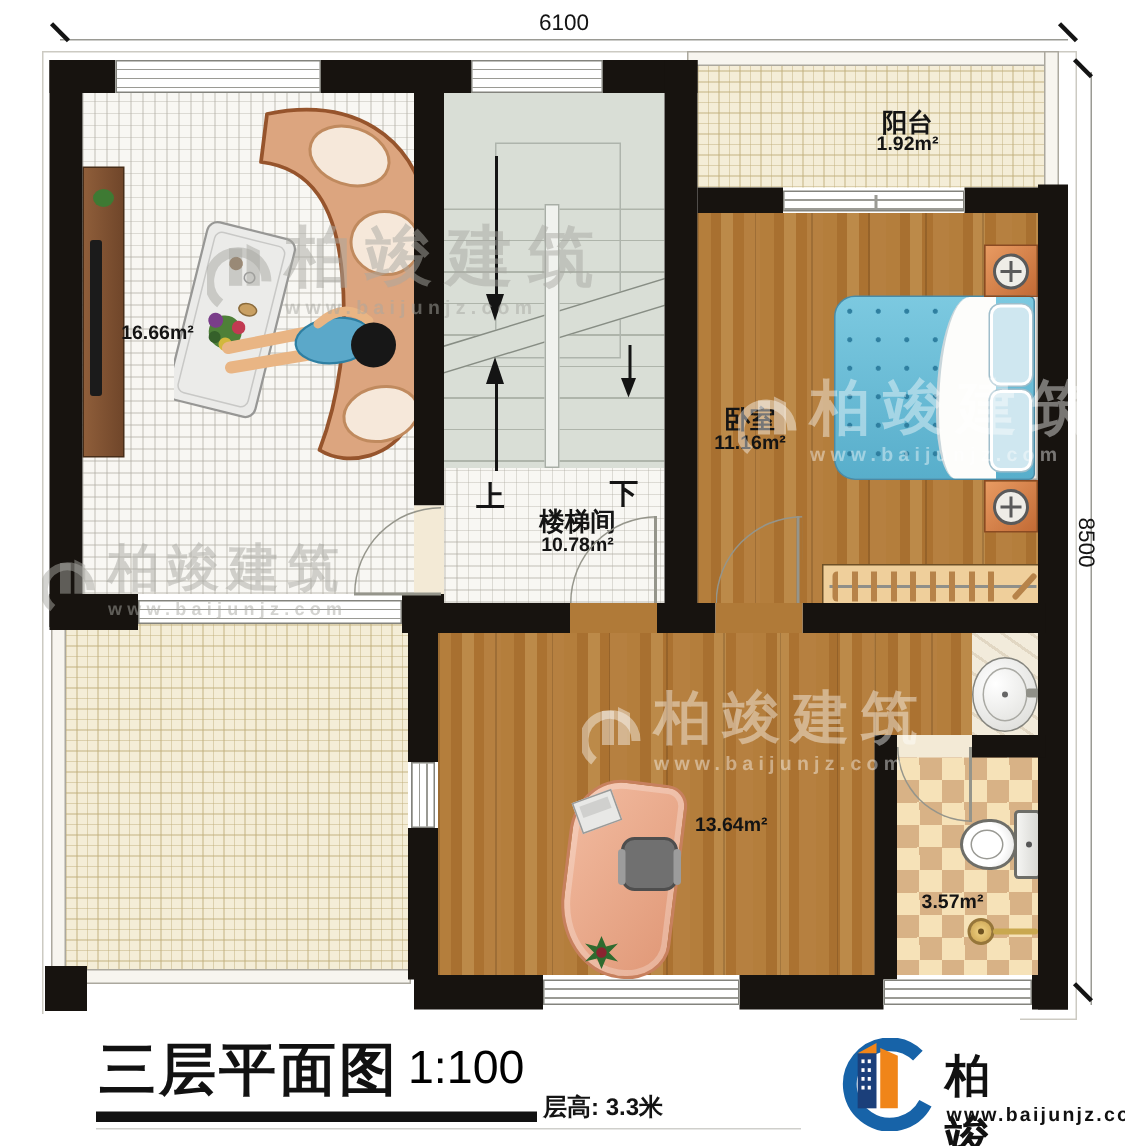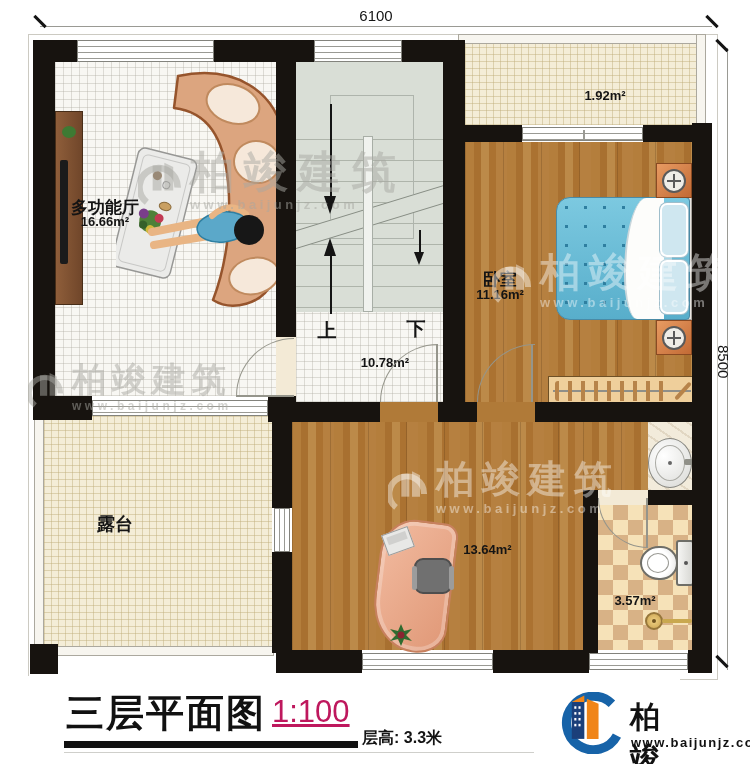--- a/index.html
+++ b/index.html
@@ -99,20 +99,21 @@
     <div class="abs" style="left:-12px;top:146px;width:172px;height:16px;background:#D9DED6;border-top:1.5px solid #878D84;border-bottom:1.5px solid #878D84;transform:rotate(-17deg);z-index:8;"></div>
     <div class="abs" style="left:67px;top:74px;width:10px;height:176px;background:#F0F2EE;border:1px solid #A8AEA6;box-sizing:border-box;z-index:9;"></div>
     <div class="abs" style="left:34px;top:42px;width:2px;height:92px;background:#141414;z-index:9;"></div>
     <div class="tri" style="left:28px;top:134px;border-left:6px solid transparent;border-right:6px solid transparent;border-top:18px solid #141414;"></div>
     <div class="tri" style="left:28px;top:176px;border-left:6px solid transparent;border-right:6px solid transparent;border-bottom:18px solid #141414;"></div>
     <div class="abs" style="left:34px;top:194px;width:2px;height:58px;background:#141414;z-index:9;"></div>
     <div class="abs" style="left:123px;top:168px;width:2px;height:24px;background:#141414;z-index:9;"></div>
     <div class="tri" style="left:118px;top:190px;border-left:5px solid transparent;border-right:5px solid transparent;border-top:13px solid #141414;"></div>
     <div class="room-name" style="left:16px;top:256px;width:30px;font-size:19px;">上</div>
     <div class="room-name" style="left:105px;top:254px;width:30px;font-size:19px;">下</div>
+    <div class="room-name" style="left:34px;top:274px;width:110px;">楼梯间</div>
     <div class="room-area" style="left:34px;top:293px;width:110px;">10.78m²</div>
   </div>
 
   <div class="furn" style="left:55px;top:111px;width:28px;height:194px;background:linear-gradient(90deg,#8F5E3A,#70462A);border:1px solid #472D18;">
     <div class="abs" style="left:4px;top:48px;width:8px;height:104px;background:#1B1B1B;border-radius:2px;"></div>
     <div class="abs" style="left:6px;top:14px;width:14px;height:12px;background:#3E7A33;border-radius:50%;"></div>
   </div>
   <svg class="furn" style="left:116px;top:64px;z-index:15;" width="200" height="250" viewBox="0 0 200 250">
     <g transform="rotate(14 38 150)">
       <rect x="8" y="88" width="60" height="122" rx="7" fill="#EBEBE9" stroke="#979795" stroke-width="1.5"></rect>
@@ -224,26 +225,25 @@
 
   <div class="door-arc arc-tl" style="left:236px;top:338px;width:58px;height:58px;"></div>
   <div class="leaf" style="left:236px;top:395px;width:58px;height:2px;"></div>
   <div class="door-arc arc-tl" style="left:380px;top:344px;width:58px;height:58px;"></div>
   <div class="leaf" style="left:436px;top:344px;width:2px;height:58px;"></div>
   <div class="door-arc arc-tl" style="left:477px;top:344px;width:58px;height:58px;"></div>
   <div class="leaf" style="left:531px;top:344px;width:2px;height:58px;"></div>
   <div class="door-arc arc-bl" style="left:598px;top:498px;width:50px;height:50px;"></div>
   <div class="leaf" style="left:646px;top:498px;width:2px;height:50px;"></div>
 
-  <div class="room-name" style="left:40px;top:196px;width:130px;">多功能厅</div>
   <div class="room-area" style="left:40px;top:214px;width:130px;">16.66m²</div>
+  <div class="room-name" style="left:550px;top:70px;width:110px;">阳台</div>
   <div class="room-area" style="left:550px;top:88px;width:110px;">1.92m²</div>
   <div class="room-name" style="left:440px;top:268px;width:120px;">卧室</div>
   <div class="room-area" style="left:440px;top:287px;width:120px;">11.16m²</div>
-  <div class="room-name" style="left:60px;top:512px;width:110px;font-size:18px;">露台</div>
   <div class="room-area" style="left:430px;top:542px;width:115px;">13.64m²</div>
   <div class="room-area" style="left:585px;top:593px;width:100px;">3.57m²</div>
 
   <div class="wm on-light" style="left:138px;top:150px;">
     <svg width="44" height="52">
         <use href="#wmlogo"></use>
       </svg>
     <div class="wm-text">
       <div class="wm-big" style="font-size:44px;letter-spacing:10px;">柏竣建筑</div>
       <div class="wm-small">www.baijunjz.com</div>
@@ -272,21 +272,21 @@
         <use href="#wmlogo"></use>
       </svg>
     <div class="wm-text">
       <div class="wm-big" style="font-size:38px;letter-spacing:8px;">柏竣建筑</div>
       <div class="wm-small">www.baijunjz.com</div>
     </div>
   </div>
 
   <div class="titleblock">
     <div class="abs" style="left:66px;top:12px;font-size:38px;font-weight:600;letter-spacing:2px;color:#111;">三层平面图</div>
-    <div class="abs" style="left:272px;top:18px;font-size:31px;font-weight:500;color:#be185d;text-decoration:underline;">1:100</div>
+    <div class="abs" style="left:272px;top:18px;font-size:31px;font-weight:500;color:#000000;">1:100</div>
     <div class="abs" style="left:64px;top:65px;width:294px;height:7px;background:#111;"></div>
     <div class="abs" style="left:64px;top:76px;width:470px;height:1px;background:#CFCFCB;"></div>
     <div class="abs" style="left:362px;top:52px;font-size:16px;font-weight:600;white-space:nowrap;">
       <span>层高:</span>
       <span>3.3米</span>
     </div>
     <svg class="abs" style="left:540px;top:16px;" width="92" height="62" viewBox="0 0 110 74">
       <path d="M86,14 A32,32 0 1 0 92,52" fill="none" stroke="#1763A8" stroke-width="11"></path>
       <rect x="38" y="12" width="15" height="44" fill="#1B3F7A"></rect>
       <g fill="#FFFFFF">

